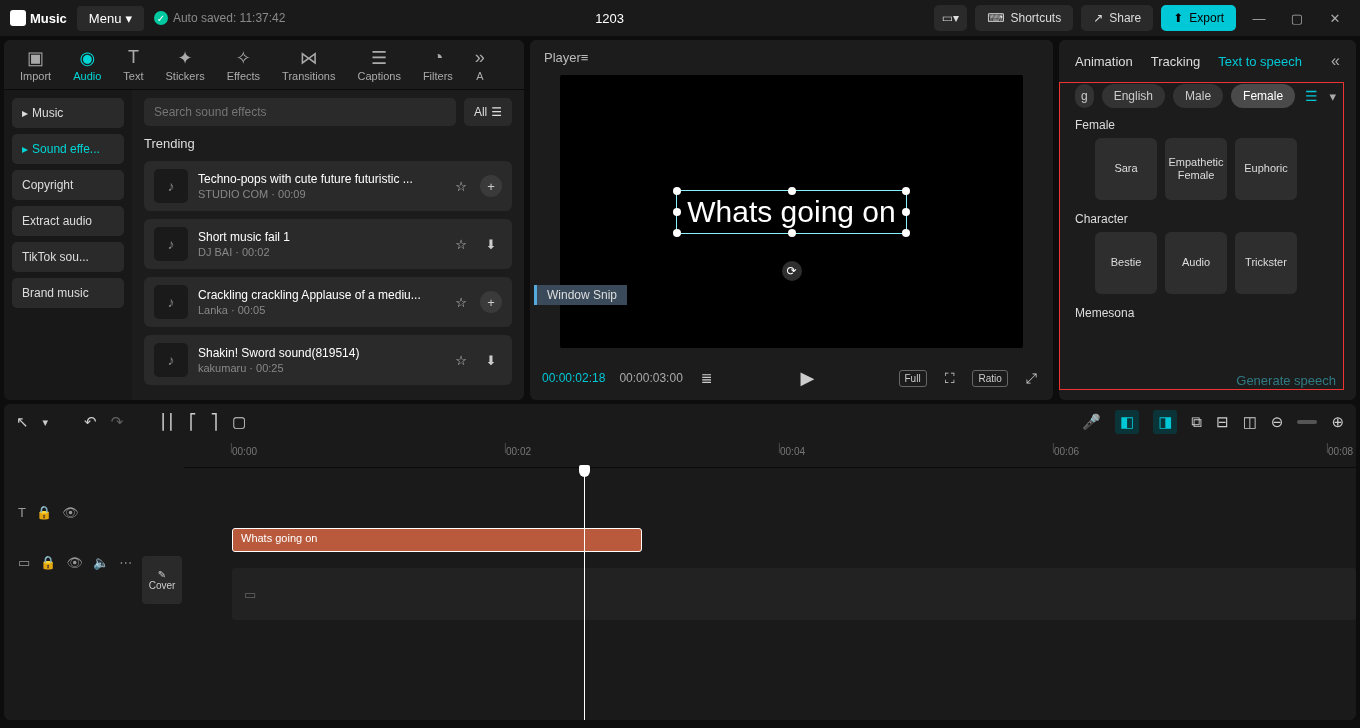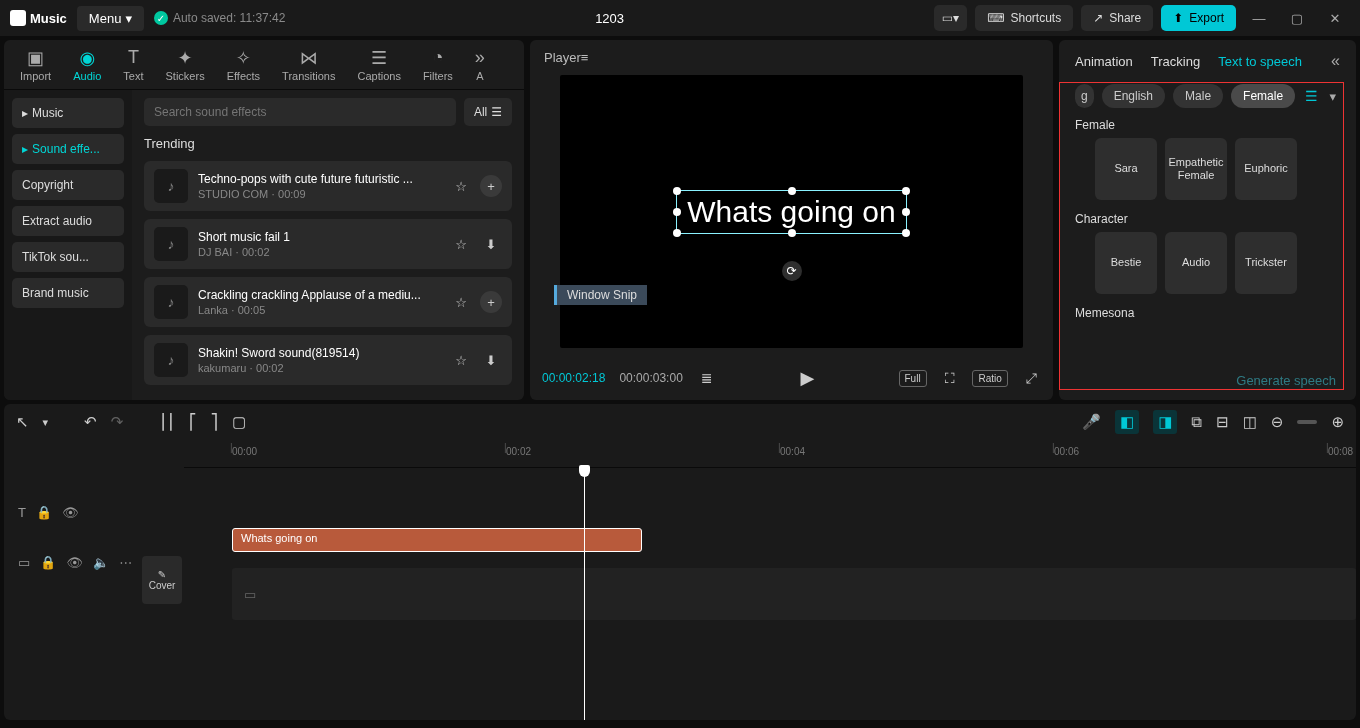--- a/index.html
+++ b/index.html
@@ -44,21 +44,21 @@
 .player-header { padding: 10px 14px; color: #bbb; font-size: 13px; display: flex; align-items: center; }
 .player-view { flex: 1; margin: 0 30px 8px; background: #000; position: relative; display: flex; align-items: center; justify-content: center; border-radius: 2px; }
 .text-box { border: 1px solid #8af2ff; padding: 4px 10px; position: relative; }
 .text-content { color: #fff; font-size: 30px; font-weight: 500; }
 .handle { position: absolute; width: 8px; height: 8px; background: #fff; border-radius: 50%; }
 .h-tl { top: -4px; left: -4px; } .h-tr { top: -4px; right: -4px; }
 .h-bl { bottom: -4px; left: -4px; } .h-br { bottom: -4px; right: -4px; }
 .h-t { top: -4px; left: 50%; margin-left:-4px; } .h-b { bottom: -4px; left: 50%; margin-left:-4px; }
 .h-l { left: -4px; top: 50%; margin-top:-4px; } .h-r { right: -4px; top: 50%; margin-top:-4px; }
 .rotate-handle { position: absolute; bottom: -48px; left: 50%; transform: translateX(-50%); width: 20px; height: 20px; background: rgba(255,255,255,0.18); border-radius: 50%; display:flex;align-items:center;justify-content:center;color:#fff;font-size:12px;}
-.wsnip { position:absolute; left:24px; top:245px; background:#3b4a5a; color:#ddd; font-size:12px; padding:3px 10px; border-left:3px solid #5ad; pointer-events:none; }
+.wsnip { position:absolute; left:4px; top:245px; background:#3b4a5a; color:#ddd; font-size:12px; padding:3px 10px; border-left:3px solid #5ad; pointer-events:none; }
 .player-controls { height: 44px; padding: 0 12px; display: flex; align-items: center; gap: 14px; }
 .time-cur { color: #00c8d6; font-size: 12px; }
 .time-tot { color: #aaa; font-size: 12px; }
 .pc-spacer { flex: 1; display:flex; justify-content:center; }
 .pc-icon { color: #ccc; cursor: pointer; font-size: 14px; padding: 2px 4px; }
 .pc-box { border: 1px solid #666; border-radius: 3px; padding: 2px 5px; font-size: 10px; color: #ccc; cursor:pointer;text-align:right; }
 .right-tabs { display: flex; gap: 18px; padding: 12px 16px 10px; align-items:center; font-size: 13px; }
 .rtab { color: #ddd; cursor: pointer; }
 .rtab.active { color: #00c8d6; font-weight: 500; }
 .rfold { margin-left:auto; color:#aaa; cursor:pointer; font-size:16px;}
@@ -231,21 +231,21 @@
           <div class="sound-actions">
             <div class="sa-btn">☆</div>
             <div class="sa-btn round">+</div>
           </div>
         </div>
 
         <div class="sound-item">
           <div class="sound-thumb">♪</div>
           <div class="sound-info">
             <div class="sound-title">Shakin! Sword sound(819514)</div>
-            <div class="sound-meta">kakumaru · 00:02</div>
+            <div class="sound-meta">kakumaru · 00:25</div>
           </div>
           <div class="sound-actions">
             <div class="sa-btn">☆</div>
             <div class="sa-btn">⬇</div>
           </div>
         </div>
       </div>
     </div>
   </div>
 

